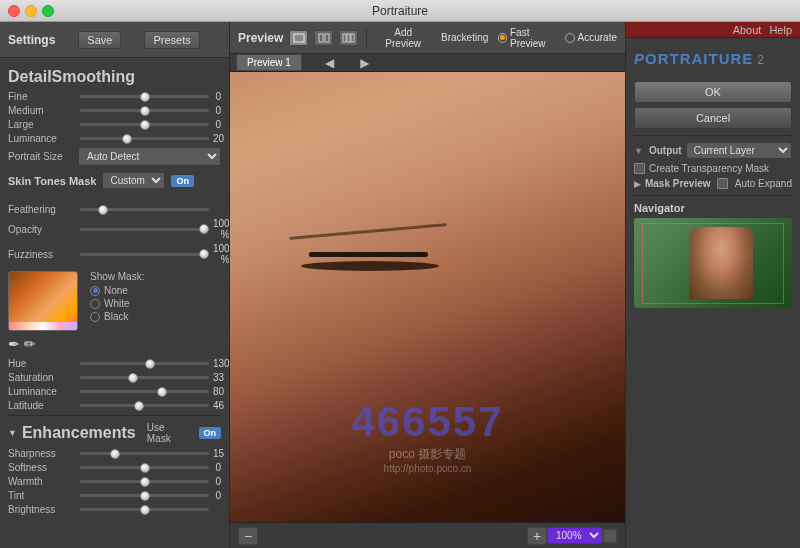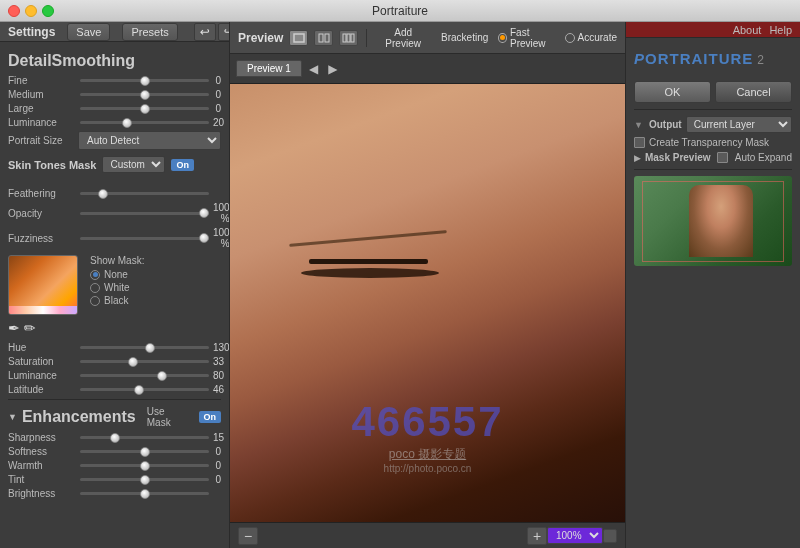--- a/index.html
+++ b/index.html
@@ -53,26 +53,26 @@
     #left-panel {
       width: 230px;
       background: #3c3c3c;
       border-right: 1px solid #2a2a2a;
       display: flex;
       flex-direction: column;
       overflow: hidden;
     }
 
     #left-toolbar {
-      height: 20px;
+      height: 36px;
       background: #4a4a4a;
       display: flex;
       align-items: center;
       padding: 0 8px;
-      gap: 12px;
+      gap: 23px;
       border-bottom: 1px solid #2a2a2a;
     }
     #left-toolbar .toolbar-label {
       font-size: 12px;
       color: #ddd;
       font-weight: 600;
     }
     #left-toolbar .btn-small {
       background: linear-gradient(to bottom, #666, #555);
       border: 1px solid #3a3a3a;
@@ -328,26 +328,26 @@
     }
     .radio-inline {
       display: flex;
       align-items: center;
       gap: 3px;
       font-size: 10px;
       color: #ddd;
     }
 
     #preview-tabs {
-      height: 30px;
+      height: 18px;
       background: #3a3a3a;
       display: flex;
       align-items: center;
       padding: 0 6px;
-      gap: 4px;
+      gap: 20px;
       border-bottom: 1px solid #222;
     }
     .preview-tab {
       background: #555;
       border: 1px solid #444;
       color: #ccc;
       font-size: 10px;
       padding: 2px 10px;
       border-radius: 2px 2px 0 0;
       cursor: pointer;
@@ -466,21 +466,21 @@
     .portraiture-logo span {
       color: #4a7fc1;
     }
     .version-badge {
       font-size: 12px;
       color: #888;
     }
 
     .ok-cancel-area {
       display: flex;
-      flex-direction: row;
+      flex-direction: column;
       gap: 4px;
       margin-top: 4px;
     }
     .ok-btn {
       background: linear-gradient(to bottom, #7a7a7a, #5a5a5a);
       border: 1px solid #3a3a3a;
       color: #ddd;
       padding: 4px 0;
       border-radius: 3px;
       font-size: 11px;
@@ -823,21 +823,21 @@
 
         <div style="position:absolute;inset:0;background:linear-gradient(160deg, #c8906a 0%, #d4a07a 15%, #c89070 30%, #b07050 45%, #9a5a40 55%, #7a4030 65%, #5a2a18 75%, #3a1808 85%, #281008 100%);"></div>
 
         <div style="position:absolute;top:35%;left:15%;width:40%;height:3px;background:rgba(50,30,10,0.6);border-radius:3px;transform:rotate(-5deg);"></div>
 
         <div style="position:absolute;top:42%;left:18%;width:35%;height:10px;background:rgba(30,15,5,0.8);border-radius:50%;"></div>
 
         <div style="position:absolute;top:40%;left:20%;width:30%;height:5px;background:rgba(20,10,2,0.9);border-radius:2px;"></div>
         <div class="watermark">
           <div class="watermark-number">466557</div>
-          <div style="font-size:12px;color:rgba(200,200,200,0.5);text-decoration:underline;">poco 摄影专题</div>
+          <div style="font-size:12px;color:rgba(200,200,200,0.5);">poco 摄影专题</div>
           <div style="font-size:10px;color:rgba(180,180,180,0.5);">http://photo.poco.cn</div>
         </div>
       </div>
     </div>
 
     <div id="preview-bottom">
       <div class="preview-bottom-btn">−</div>
       <div style="flex:1;"></div>
       <div class="preview-bottom-btn">+</div>
       <select class="zoom-select">
@@ -883,20 +883,21 @@
         </div>
         <div class="mask-preview-row">
           <span class="collapse-triangle">▶</span>
           <span class="mask-preview-label">Mask Preview</span>
           <div class="checkbox-box" style="margin-left:auto;"></div>
           <span class="auto-expand-label">Auto Expand</span>
         </div>
       </div>
 
       <div class="navigator-section">
+        <div class="navigator-label">Navigator</div>
         <div class="navigator-thumb">
           <div class="nav-person"></div>
           <div style="position:absolute;top:5%;left:5%;right:5%;bottom:5%;border:1px solid rgba(255,100,100,0.5);"></div>
         </div>
       </div>
 
     </div>
   </div>
 
 </div>

